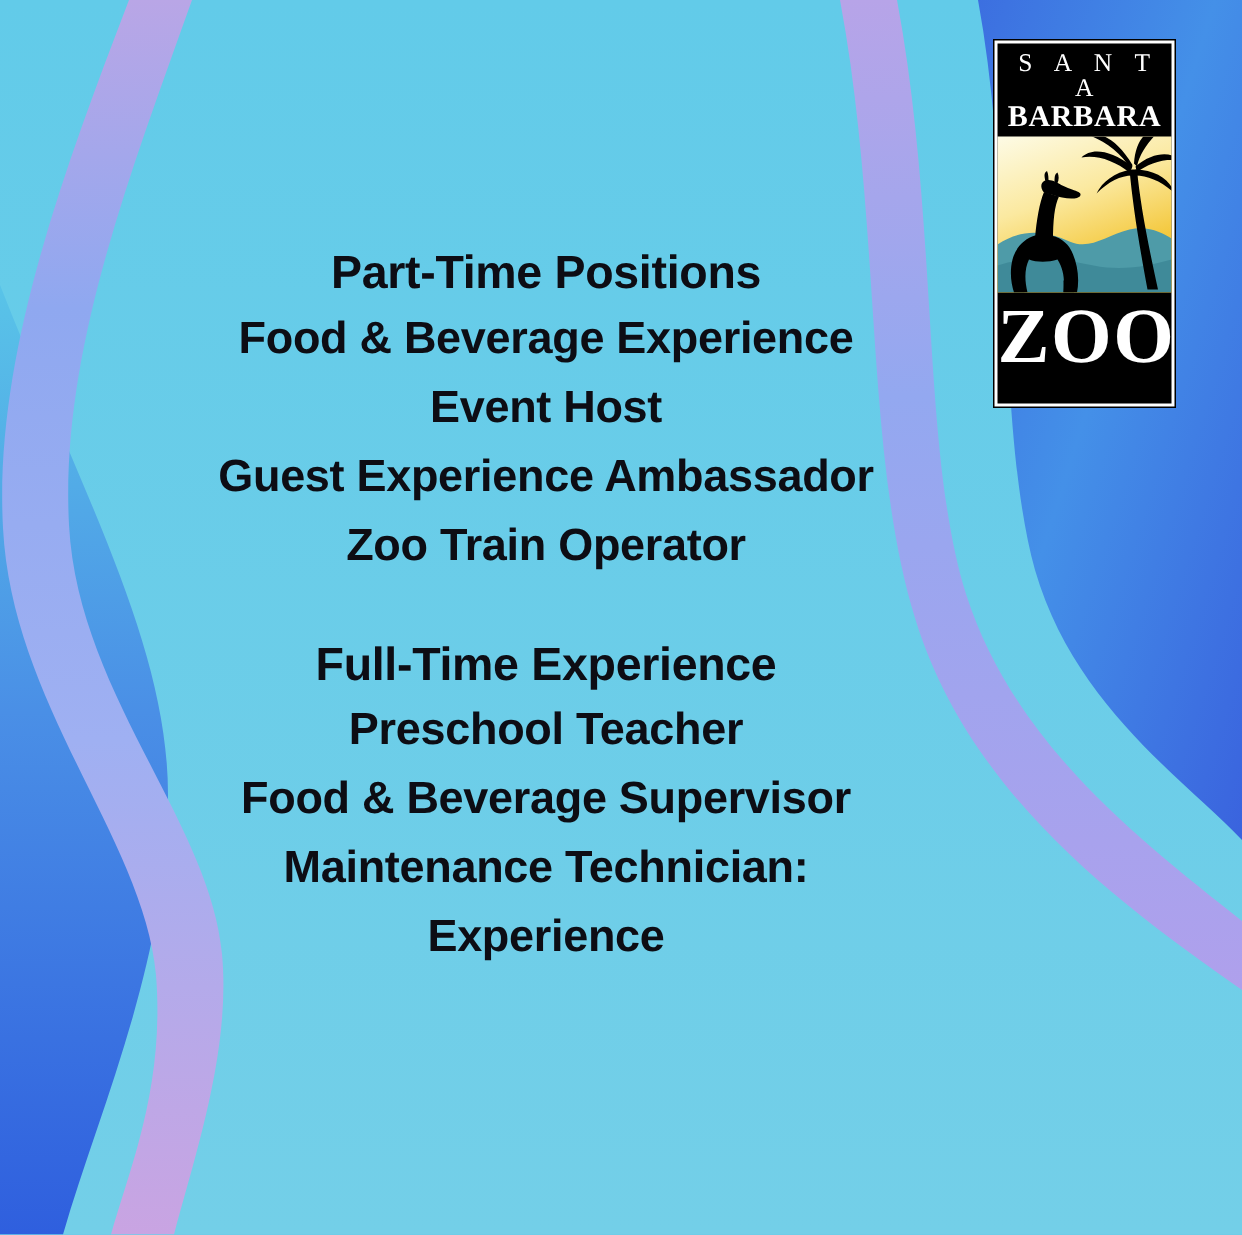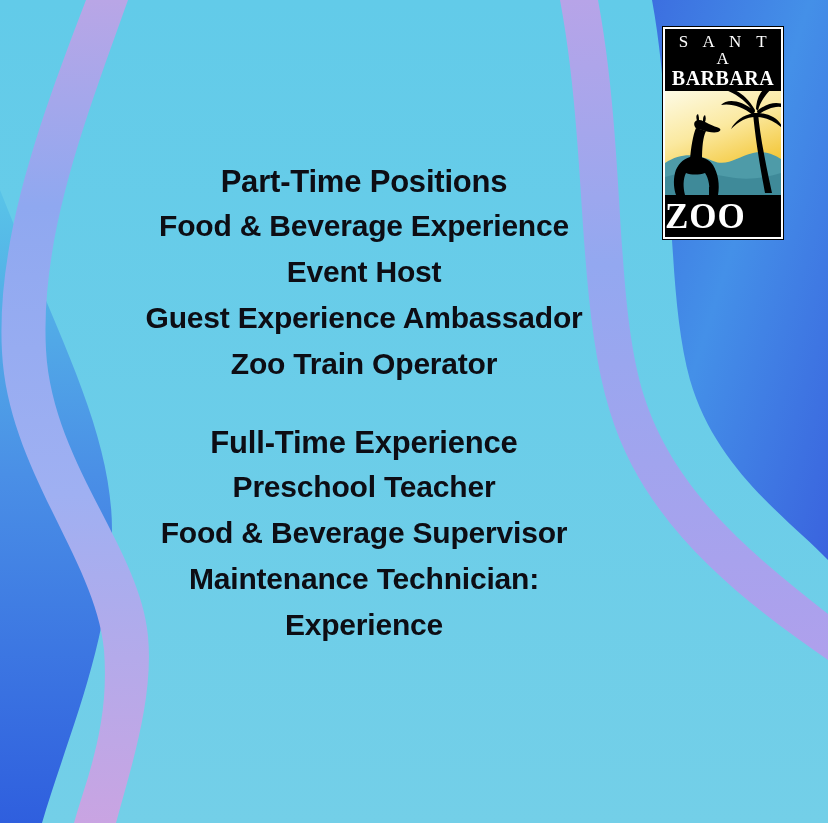--- a/index.html
+++ b/index.html
@@ -14,21 +14,21 @@
     width:828px; height:823px;
     overflow:hidden;
   }
   #bg-layer { position:absolute; inset:0; width:828px; height:823px; }
   #content-layer { position:absolute; inset:0; width:828px; height:823px; }
 
   
   #logo-block {
     position:absolute;
     left:663px; top:27px;
-    width:120px; height:212px;
+    width:120px; height:244px;
     background:#000;
     border:2px solid #ffffff;
     box-shadow:0 0 0 1px #000;
     display:flex; flex-direction:column;
     align-items:stretch;
   }
   .logo-wordmark-top {
     color:#fff;
     text-align:center;
     font-family:"Liberation Serif", serif;
@@ -49,22 +49,23 @@
   }
   #logo-scene {
     position:relative;
     height:104px;
     margin:3px 0 0 0;
     overflow:hidden;
     background:linear-gradient(160deg,#fdfbe6 0%, #fbe9a0 38%, #f4c93f 72%, #efb92a 100%);
   }
   .logo-zoo {
     color:#fff;
+    text-align:center;
     font-family:"Liberation Serif", serif;
-    font-size:35px;
+    font-size:52px;
     font-weight:700;
     letter-spacing:1px;
     line-height:1;
     margin-top:4px;
   }
 
   
   #text-column {
     position:absolute;
     left:0; top:16px;

